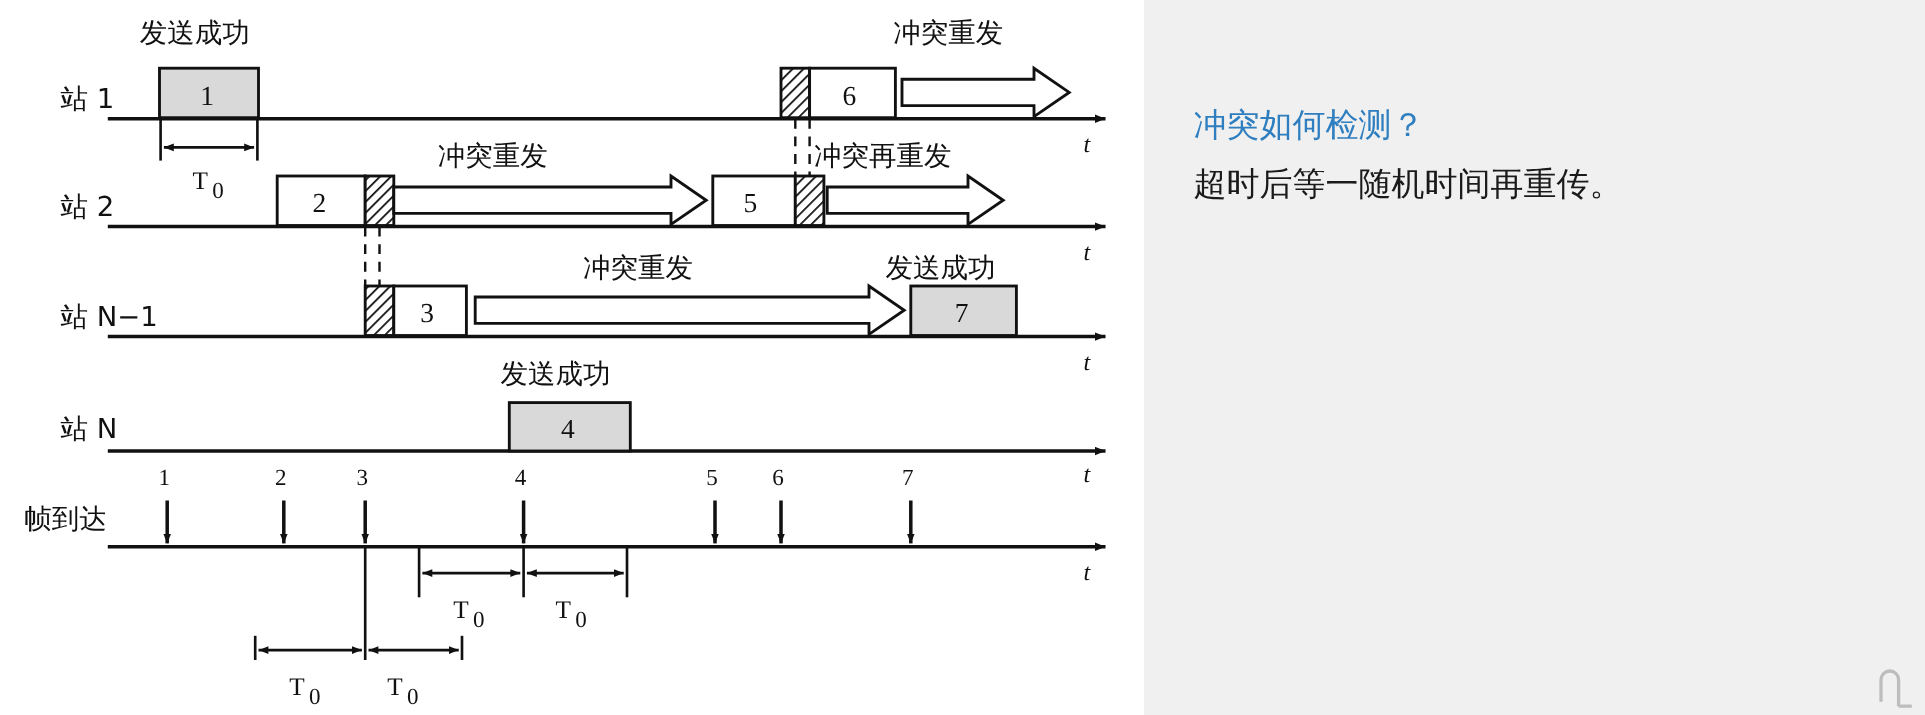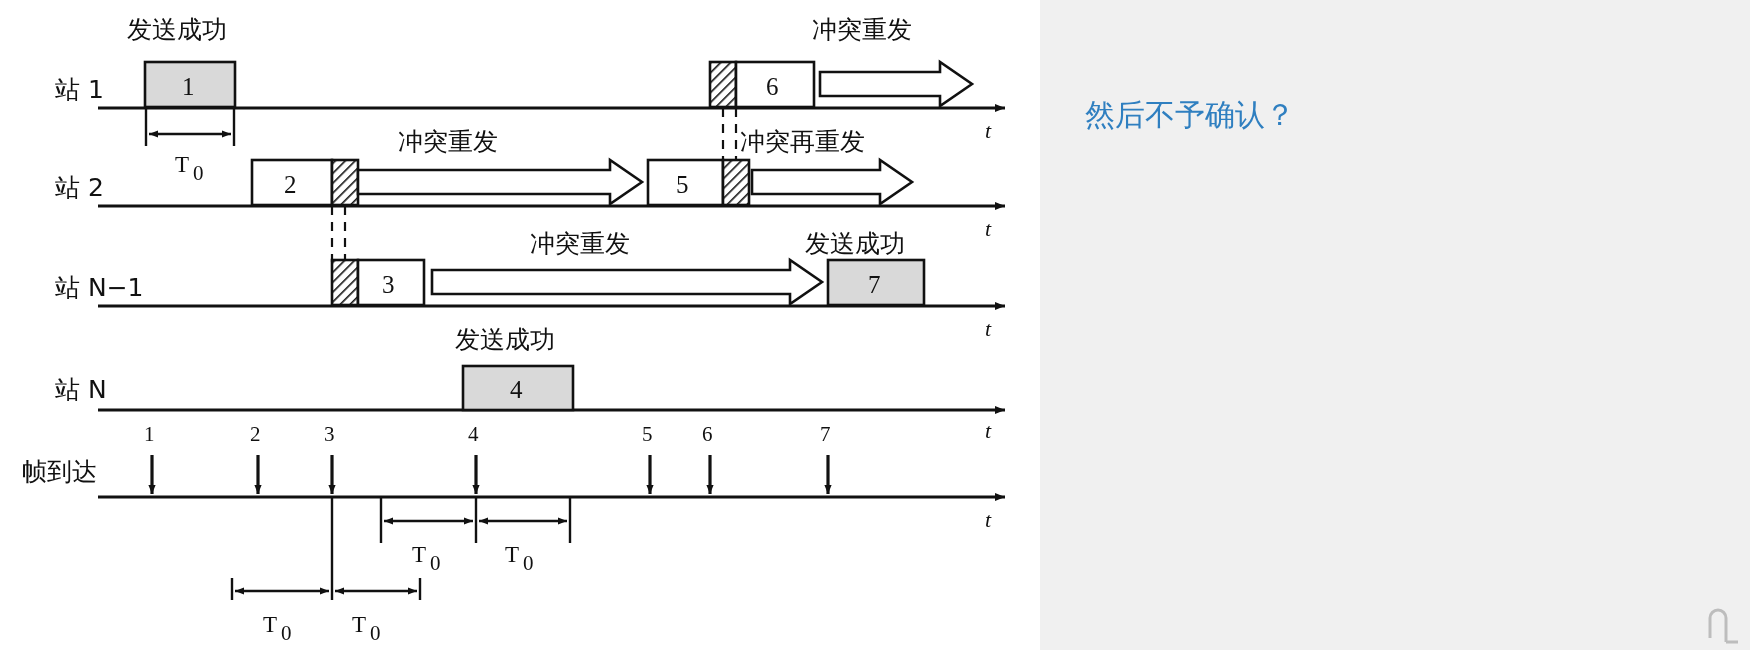--- a/index.html
+++ b/index.html
@@ -230,21 +230,22 @@
       <line x1="335" y1="591" x2="417" y2="591" stroke="#111111" stroke-width="2.4" marker-start="url(#arrowStartSm)" marker-end="url(#arrowEndSm)"></line>
       <text class="lbl-t0" x="263" y="632">T</text>
       <text class="lbl-tick" x="281" y="640">0</text>
       <text class="lbl-t0" x="352" y="632">T</text>
       <text class="lbl-tick" x="370" y="640">0</text>
     </svg>
   </div>
 
   <div id="text-panel">
     <div id="text-inner">
-      <p class="qa-question">然后不予确认？</p>
+      <p class="qa-question">冲突如何检测？</p>
+      <p class="qa-answer last">超时后等一随机时间再重传。</p>
     </div>
     <svg id="corner-mark" viewBox="0 0 40 38">
       <path d="M6,30 L6,10 A8,8 0 0 1 22,10 L22,34" fill="none" stroke="#bdbdbd" stroke-width="3"></path>
       <path d="M22,34 L34,34" fill="none" stroke="#bdbdbd" stroke-width="3"></path>
     </svg>
   </div>
 
 </div>
 
 </body></html>

